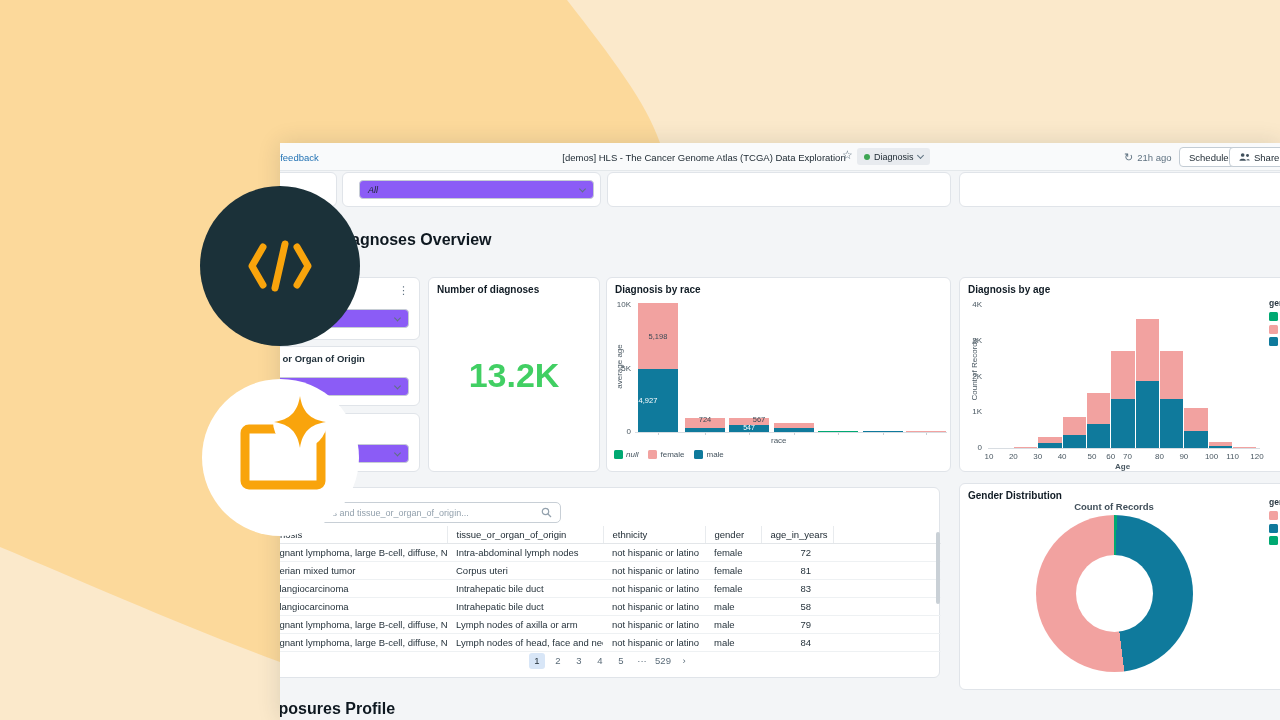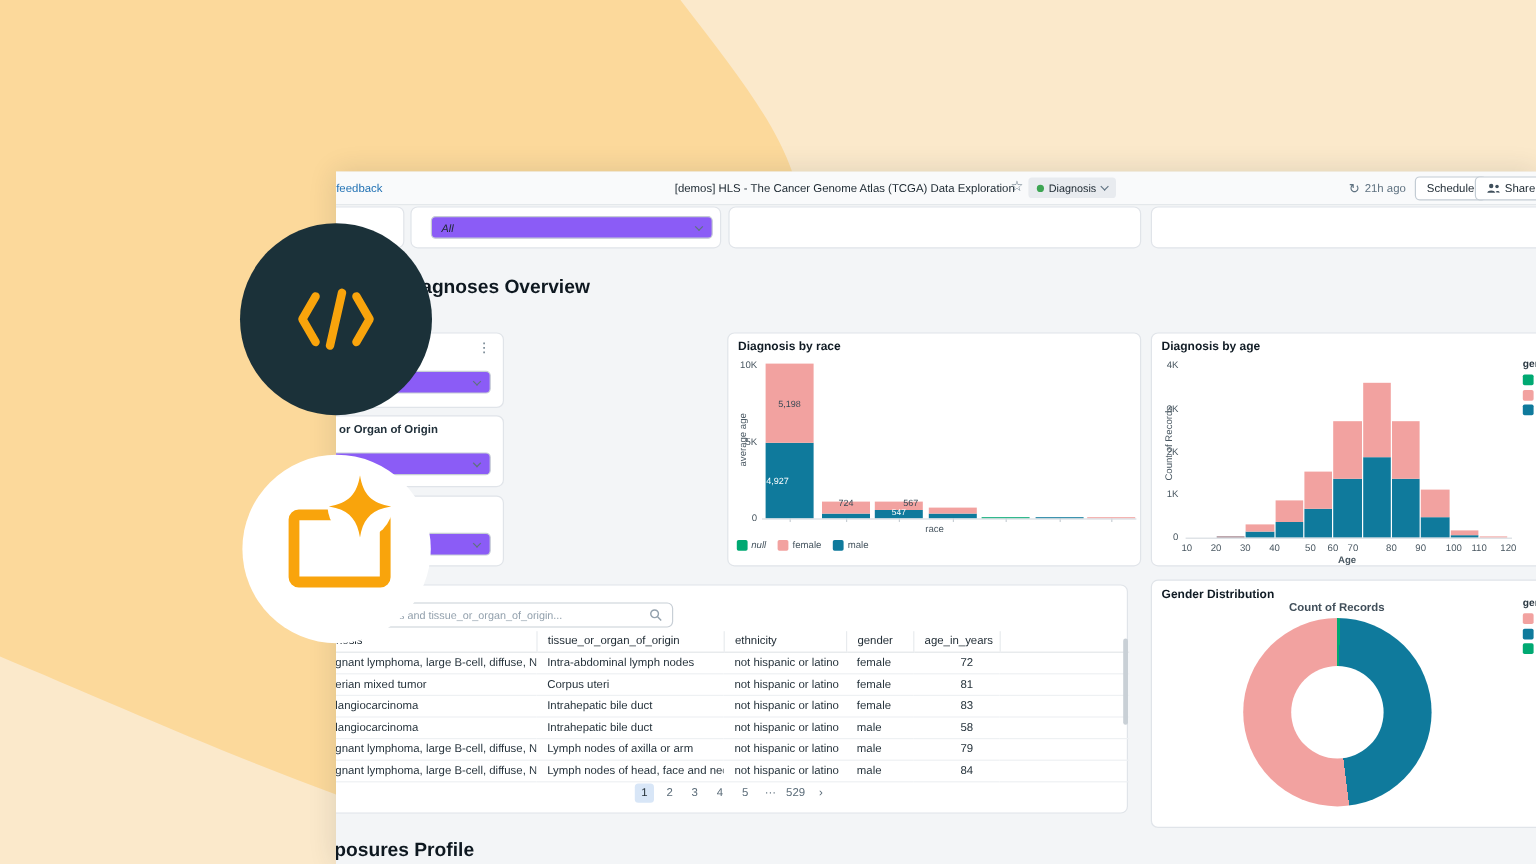--- a/index.html
+++ b/index.html
@@ -134,20 +134,24 @@
         <div class="dd" style="left:12px;top:30px;width:159px;height:19px">
           <span class="chev"></span>
         </div>
       </div>
       <div class="card" style="left:19px;top:270px;width:183px;height:59px">
         <div class="dd" style="left:12px;top:30px;width:159px;height:19px">
           <span class="chev"></span>
         </div>
       </div>
 
+      <div class="card" style="left:210px;top:134px;width:172px;height:195px">
+        <div class="ctitle">Number of diagnoses</div>
+        <div class="big-num" style="top:78px;color:#41CF63">13.2K</div>
+      </div>
 
       <div class="card" style="left:388px;top:134px;width:345px;height:195px">
         <div class="ctitle">Diagnosis by race</div>
         <div class="ylab-rot" style="left:-12px;top:84px;width:48px;text-align:center">average age</div>
         <div id="race-plot" style="position:absolute;inset:0">
             <div class="axis-lab" style="left: 0px; top: 149px; width: 24px; text-align: right;">0</div>
             <div class="axis-lab" style="left: 0px; top: 85.5px; width: 24px; text-align: right;">5K</div>
             <div class="axis-lab" style="left: 0px; top: 22px; width: 24px; text-align: right;">10K</div>
             <div class="tick" style="left: 51px; top: 154px;"></div>
             <div class="seg" style="left: 31px; top: 91.4271px; width: 40px; height: 62.5729px; background: rgb(15, 122, 156);"></div>

